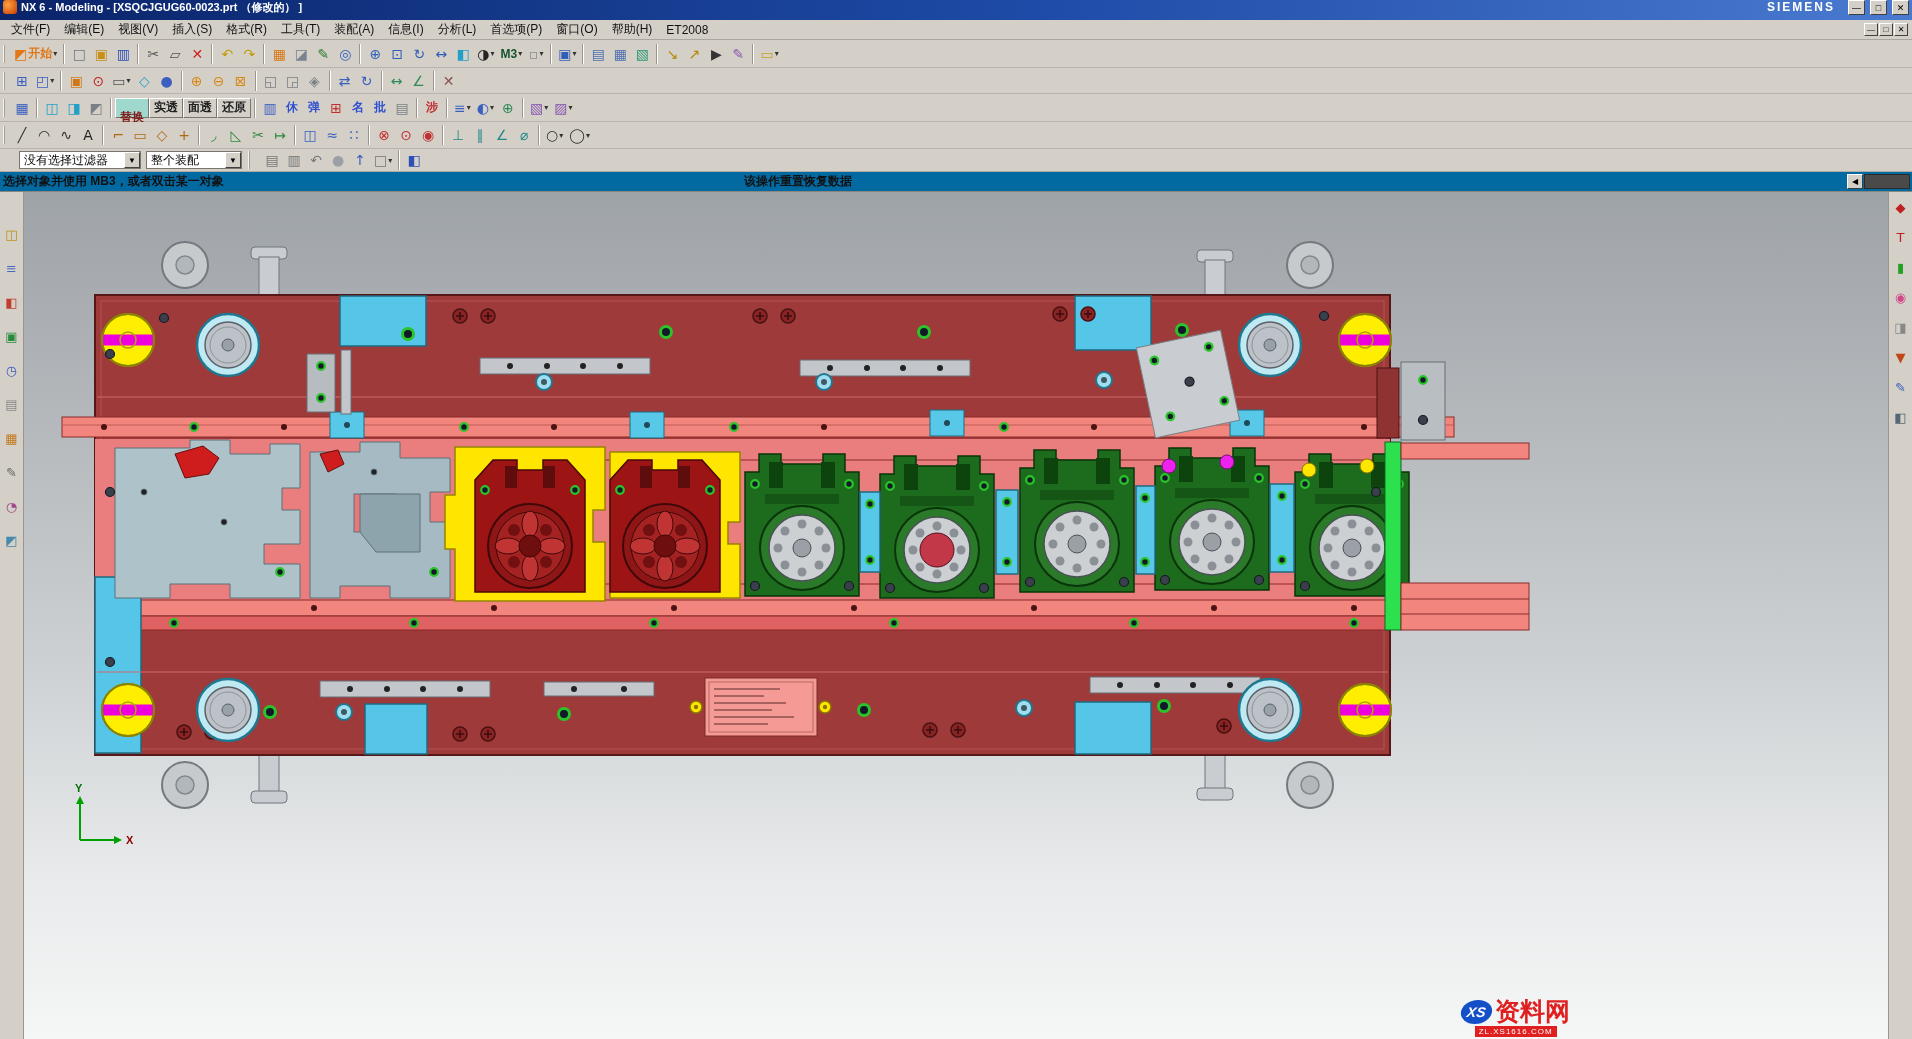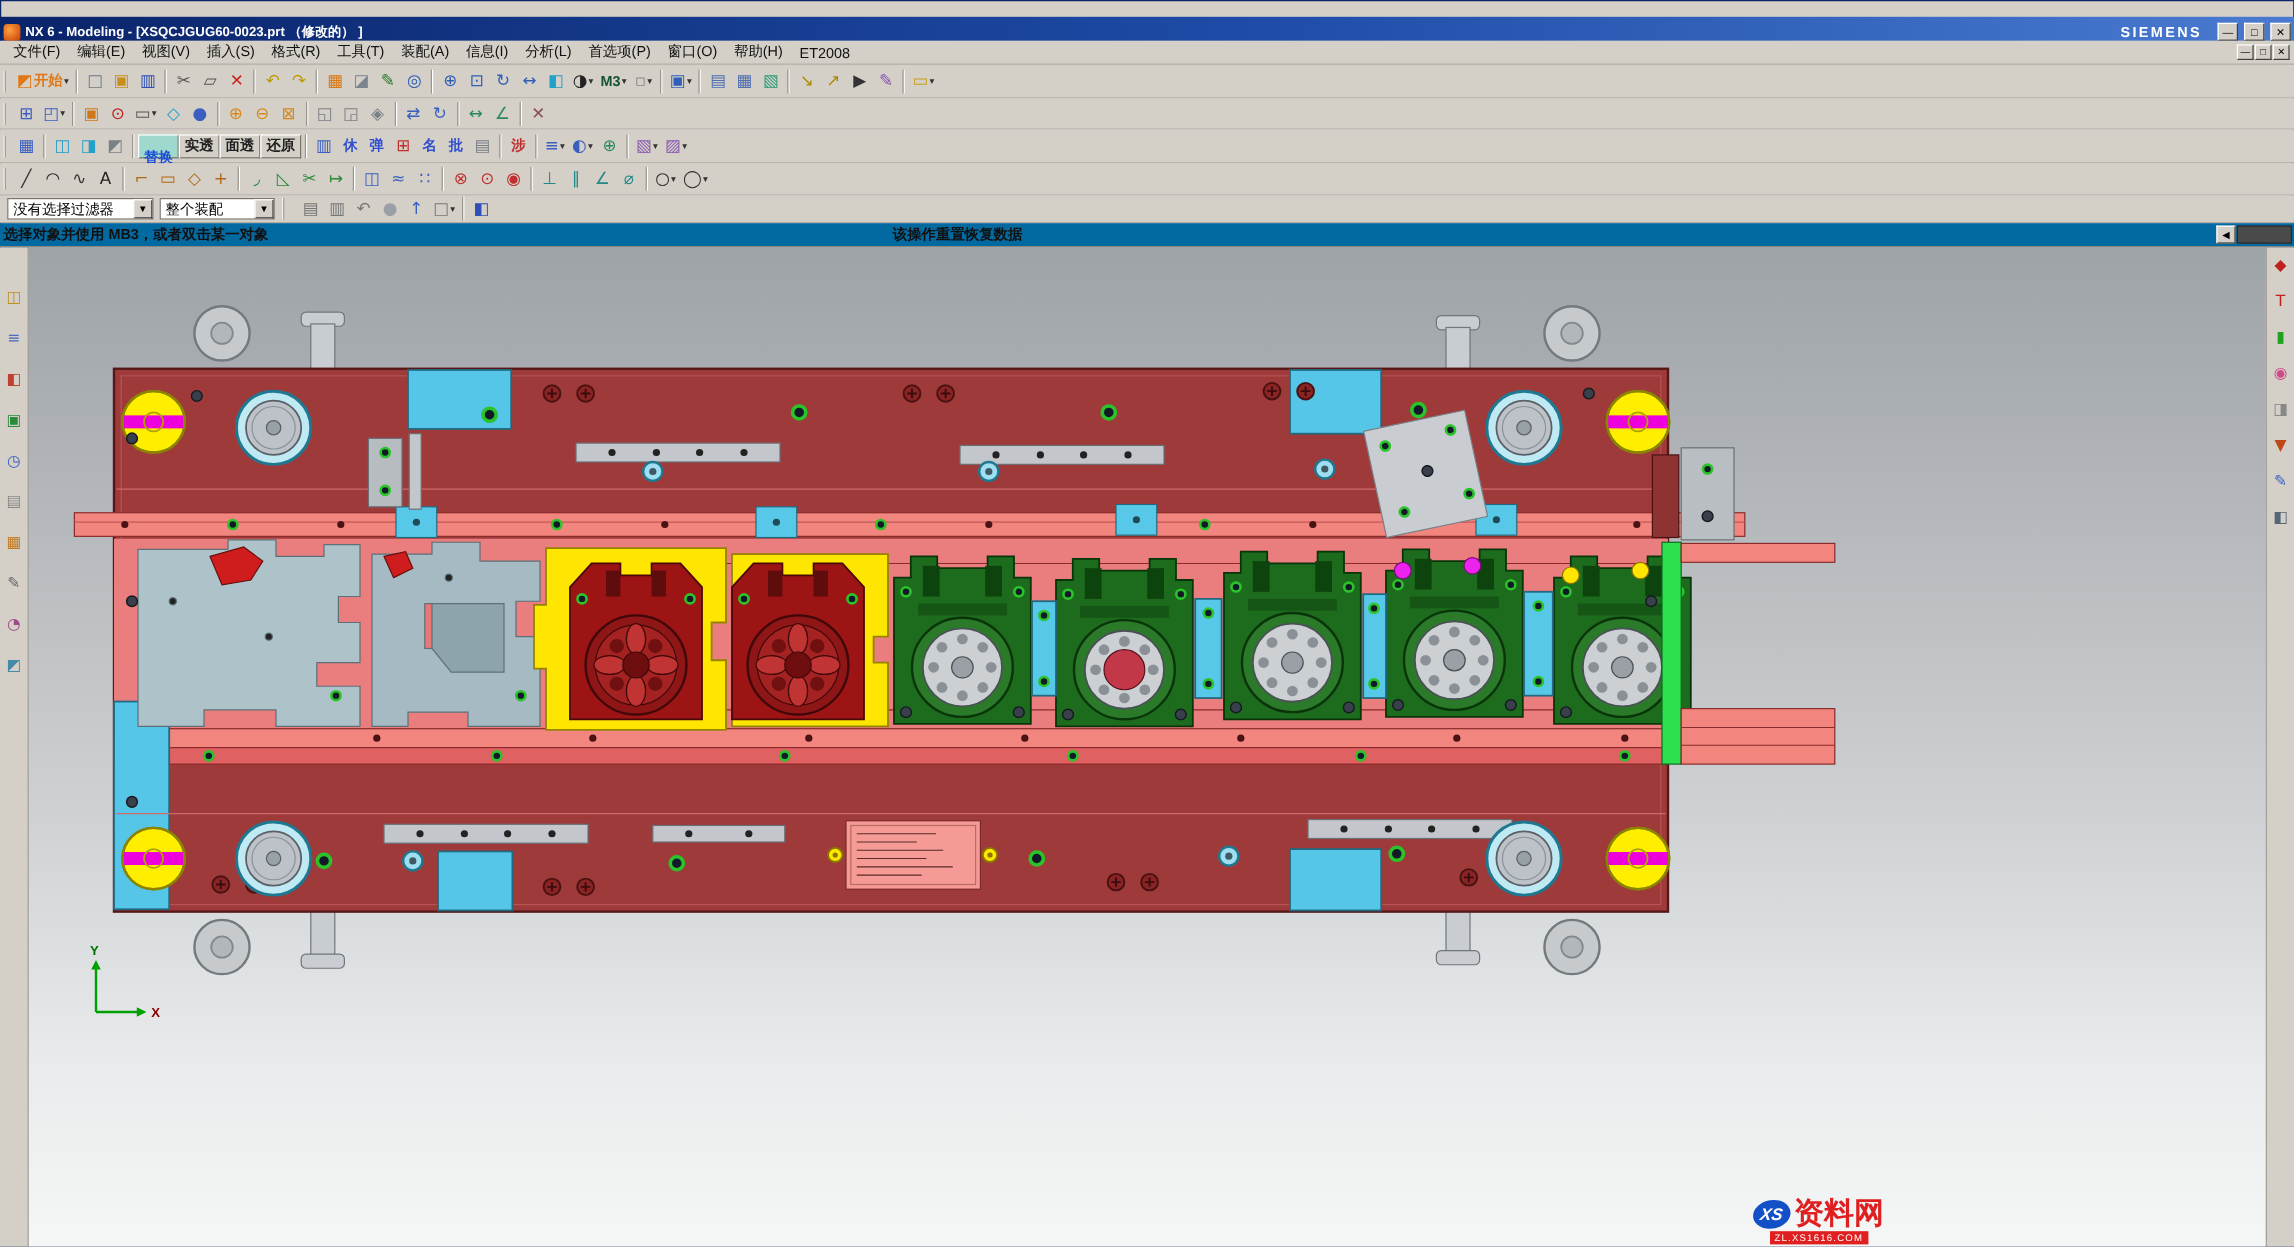--- a/index.html
+++ b/index.html
@@ -2,21 +2,21 @@
 <html><head>
 <meta charset="utf-8">
 <style>
   *{margin:0;padding:0;box-sizing:border-box;}
   html,body{width:1912px;height:1039px;overflow:hidden;background:#6a6a6a;
     font-family:"Liberation Sans","DejaVu Sans",sans-serif;}
   .window{width:1912px;height:1039px;display:flex;flex-direction:column;background:#d4d0c8;
     box-shadow:inset 0 0 0 1px #0a246a;}
   
   .titlebar{height:20px;background:linear-gradient(90deg,#0a246a 0%,#1e4ca8 55%,#4a7ad0 100%);
-    display:flex;align-items:flex-end;color:#fff;padding:0 3px;gap:4px;flex:0 0 auto;margin-top:14px;}
+    display:flex;align-items:flex-start;color:#fff;padding:0 3px;gap:4px;flex:0 0 auto;}
   .title-icon{width:14px;height:14px;border-radius:3px;flex:0 0 auto;
     background:radial-gradient(circle at 35% 35%,#ffa040,#c83c00);}
   .title-text{font-size:11px;font-weight:bold;white-space:nowrap;}
   .title-spacer{flex:1;}
   .brand{font-size:12px;font-weight:bold;letter-spacing:2px;margin-right:8px;}
   .win-btn{width:17px;height:15px;background:#d4d0c8;border:1px solid;border-color:#fff #404040 #404040 #fff;
     font-size:9px;line-height:12px;text-align:center;color:#000;margin-left:1px;flex:0 0 auto;}
   .win-btn.small{width:14px;height:13px;font-size:8px;line-height:10px;}
   
   .menubar{height:20px;background:#d4d0c8;display:flex;align-items:center;font-size:12px;color:#111;
@@ -31,21 +31,21 @@
   .grip{width:4px;height:18px;border-left:2px ridge #f4f2ee;margin:0 4px 0 1px;}
   .tb-btn{height:22px;min-width:22px;border:1px solid transparent;background:transparent;
     display:inline-flex;align-items:center;justify-content:center;gap:1px;padding:0 2px;cursor:default;}
   .tb-raised{border:1px solid;border-color:#fff #7a766e #7a766e #fff;background:#d4d0c8;height:20px;padding:0 4px;}
   .tb-glyph{font-size:14px;line-height:1;font-family:"DejaVu Sans",sans-serif;}
   .tb-label{font-size:12px;font-weight:bold;white-space:nowrap;}
   .tb-dd{font-size:8px;color:#333;}
   .tb-sep{width:0;height:20px;border-left:1px solid #9a968e;border-right:1px solid #fff;margin:0 3px;}
   
   .selbar{height:23px;display:flex;align-items:center;background:#d4d0c8;border-bottom:1px solid #b0aca4;
-    padding:0 6px;gap:5px;font-size:12px;flex:0 0 auto;}
+    padding:0 19px;gap:5px;font-size:12px;flex:0 0 auto;}
   .combo{display:flex;align-items:center;background:#fff;border:1px solid #7a766e;height:18px;padding-left:4px;}
   .combo .combo-value{white-space:nowrap;}
   .combo .arrow{width:16px;height:16px;background:#d4d0c8;border:1px solid;border-color:#fff #404040 #404040 #fff;
     font-size:8px;display:flex;align-items:center;justify-content:center;margin-left:5px;}
   
   .promptbar{height:20px;background:#0369a1;border-bottom:1px solid #8a867e;display:flex;align-items:center;
     font-size:12px;font-weight:bold;color:#111;padding:0 3px;position:relative;flex:0 0 auto;}
   .prompt-center{position:absolute;left:744px;}
   .prompt-scroll{position:absolute;right:2px;top:2px;display:flex;align-items:center;gap:1px;}
   .sbtn{width:16px;height:15px;background:#d4d0c8;border:1px solid;border-color:#fff #404040 #404040 #fff;
@@ -291,21 +291,21 @@
         <span class="tb-glyph" style="color: rgb(34, 160, 200);">◫</span>
       </button>
       <button class="tb-btn">
         <span class="tb-glyph" style="color: rgb(34, 160, 200);">◨</span>
       </button>
       <button class="tb-btn">
         <span class="tb-glyph" style="color: rgb(122, 128, 134);">◩</span>
       </button>
       <span class="tb-sep"></span>
       <button class="tb-btn tb-raised" style="background: rgb(159, 216, 204);">
-        <span class="tb-label" style="color: #1d4ed8; margin-top: 20px;">替换</span>
+        <span class="tb-label" style="color: #7f1d1d; margin-top: 20px;">替换</span>
       </button>
       <button class="tb-btn tb-raised">
         <span class="tb-label" style="color: rgb(34, 34, 34);">实透</span>
       </button>
       <button class="tb-btn tb-raised">
         <span class="tb-label" style="color: rgb(34, 34, 34);">面透</span>
       </button>
       <button class="tb-btn tb-raised">
         <span class="tb-label" style="color: rgb(34, 34, 34);">还原</span>
       </button>

